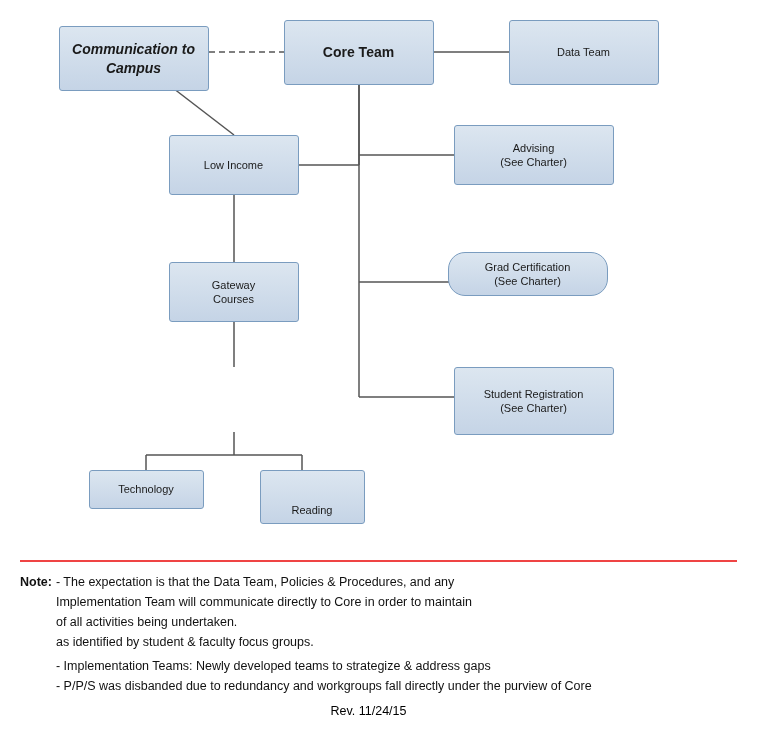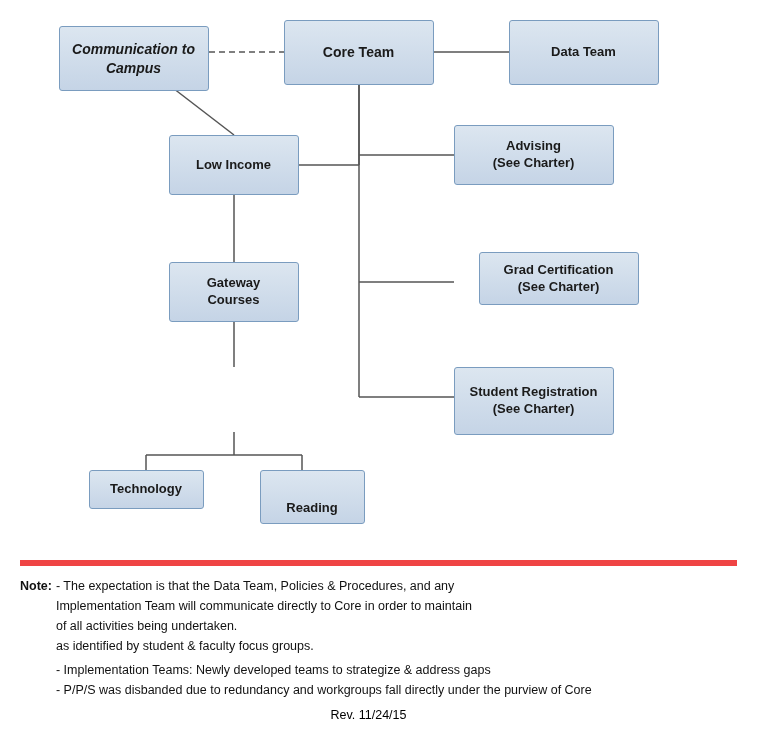--- a/index.html
+++ b/index.html
@@ -22,22 +22,22 @@
 
     .node {
       position: absolute;
       background: linear-gradient(to bottom, #dce6f0, #c5d4e6);
       border: 1.5px solid #7a9cbf;
       border-radius: 3px;
       display: flex;
       align-items: center;
       justify-content: center;
       text-align: center;
-      font-size: 13px;
-      font-weight: 700;
+      font-size: 11px;
+      font-weight: 400;
       color: #1a1a1a;
       padding: 6px 8px;
       line-height: 1.3;
     }
 
     .node.large {
       font-size: 14px;
       font-weight: 600;
     }
 
@@ -58,21 +58,21 @@
 
     svg.connections line.dashed {
       stroke-dasharray: 6,4;
     }
 
     .notes-area {
       margin: 10px 10px 0 10px;
       font-size: 12.5px;
       line-height: 1.6;
       color: #111;
-      border-top: 6px solid #ef4444;
+      border-top: 2px solid #ef4444;
       padding-top: 10px;
     }
 
     .rev-line {
       text-align: center;
       margin-top: 8px;
       font-size: 12.5px;
       color: #000000;
       padding-right: 20px;
     }
@@ -131,21 +131,21 @@
   <div class="node" style="left:435px;top:115px;width:160px;height:60px;">
     <span style="white-space:pre-line;">Advising
 (See Charter)</span>
   </div>
 
   <div class="node" style="left:150px;top:252px;width:130px;height:60px;">
     <span style="white-space:pre-line;">Gateway
 Courses</span>
   </div>
 
-  <div class="node" style="left:460px;top:242px;width:160px;height:53px;">
+  <div class="node" style="left:429px;top:242px;width:160px;height:44px;border-radius:17px;">
     <span style="white-space:pre-line;">Grad Certification
 (See Charter)</span>
   </div>
 
 
   <div class="node" style="left:435px;top:357px;width:160px;height:68px;">
     <span style="white-space:pre-line;">Student Registration
 (See Charter)</span>
   </div>
 

